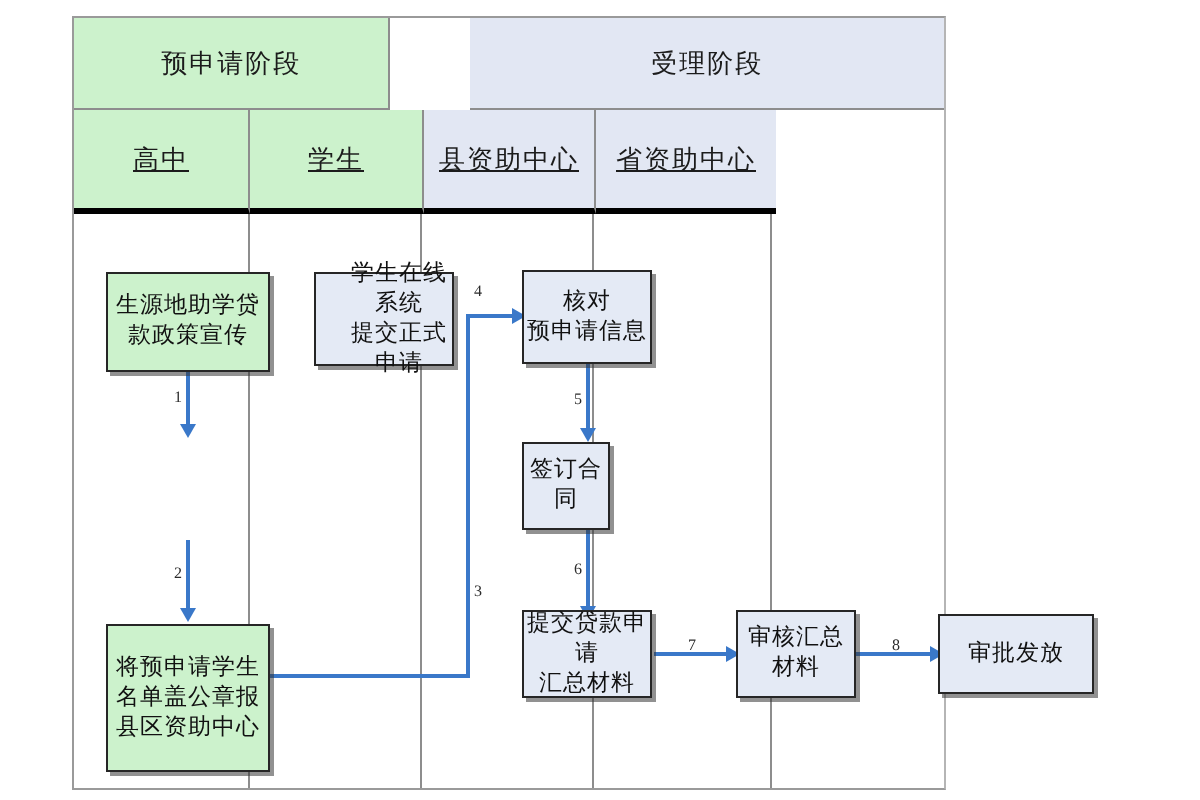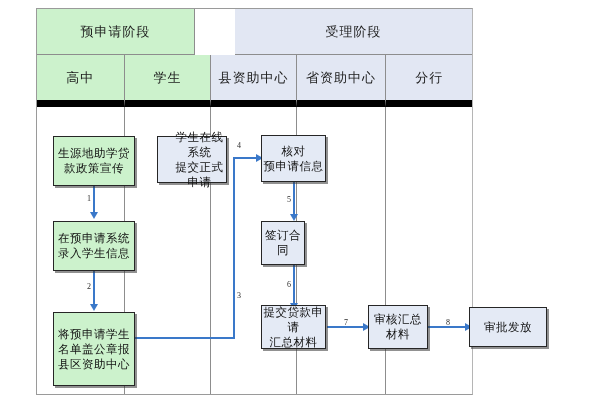--- a/index.html
+++ b/index.html
@@ -63,21 +63,22 @@
     font-size: 13px;
     color: #1c1c1c;
     letter-spacing: 1px;
   }
   .cell:last-child { border-right: none; }
 
   .hdr-row .cell {
     border-bottom: 1px solid #8d8d8d;
   }
   .sub-row .cell {
-    border-bottom: 7px solid #000000;
+    border-bottom: 3px solid #000000;
+    text-decoration: underline;
   }
   .body-row .cell { border-bottom: none; }
 
   .c-green { background: #ccf2cc; }
   .c-blue  { background: #e2e7f3; }
   .c-white { background: #ffffff; }
 
   .w1 { width: 88px; }
   .w2 { width: 87px; }
   .w3 { width: 86px; }
@@ -151,21 +152,20 @@
     <div class="hdr-row">
       <div class="cell c-green hdr-pre">预申请阶段</div>
       <div class="cell c-blue hdr-acc">受理阶段</div>
     </div>
 
     <div class="sub-row">
       <div class="cell c-green w1">高中</div>
       <div class="cell c-green w2">学生</div>
       <div class="cell c-blue w3">县资助中心</div>
       <div class="cell c-blue w4">省资助中心</div>
-      <div class="cell c-blue w5">分行</div>
     </div>
 
     <div class="body-row">
       <div class="cell c-white w1"></div>
       <div class="cell c-white w2"></div>
       <div class="cell c-white w3"></div>
       <div class="cell c-white w4"></div>
       <div class="cell c-white w5"></div>
     </div>
   </div>
@@ -198,22 +198,20 @@
   <div class="arrow right" style="left:363px; top:322.5px;"></div>
   <div class="conn-label" style="left:344px; top:319px;">7</div>
 
   <div class="hline" style="left:428px; top:326px; width:41px;"></div>
   <div class="arrow right" style="left:465px; top:322.5px;"></div>
   <div class="conn-label" style="left:446px; top:319px;">8</div>
 
   <div class="box green" style="left:53px; top:136px; width:82px; height:50px;">生源地助学贷
 款政策宣传</div>
 
-  <div class="box green" style="left:53px; top:221px; width:82px; height:50px;">在预申请系统
-录入学生信息</div>
 
   <div class="box green" style="left:53px; top:312px; width:82px; height:74px;">将预申请学生
 名单盖公章报
 县区资助中心</div>
 
   <div class="box blue" style="left:157px; top:136px; width:70px; height:47px;padding-left:15px;">学生在线系统
 提交正式申请</div>
 
   <div class="box blue" style="left:261px; top:135px; width:65px; height:47px;">核对
 预申请信息</div>

